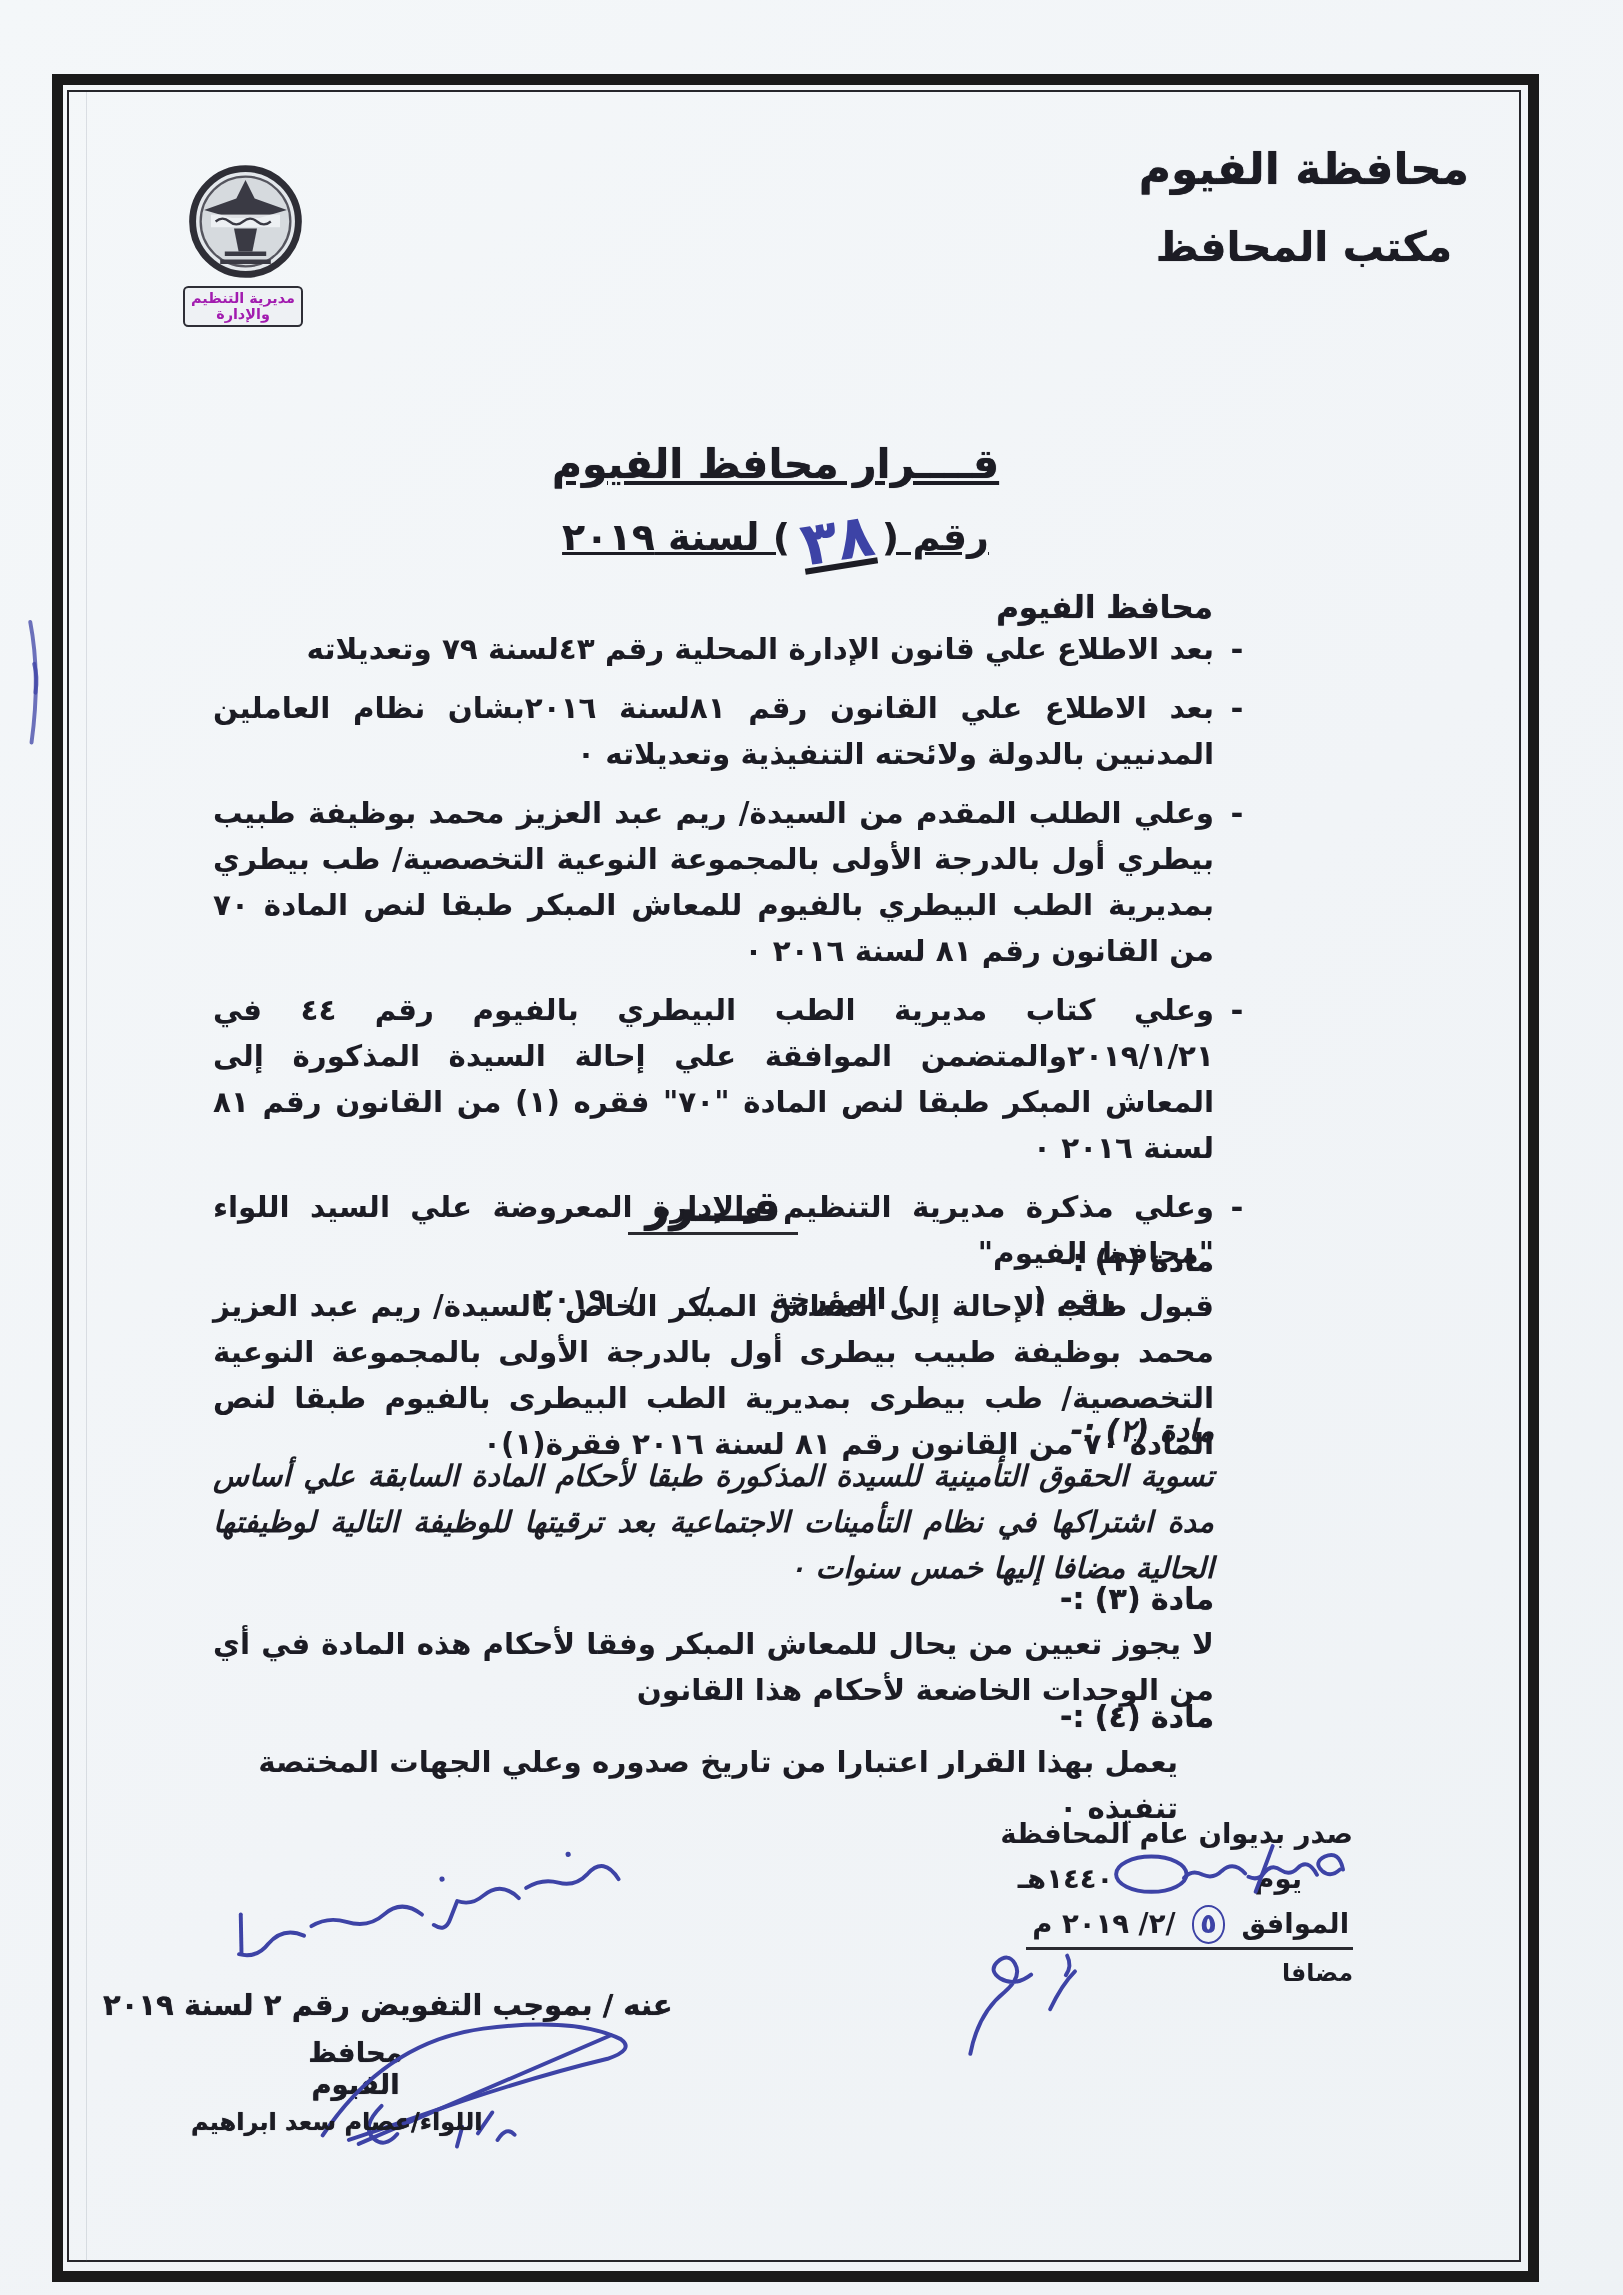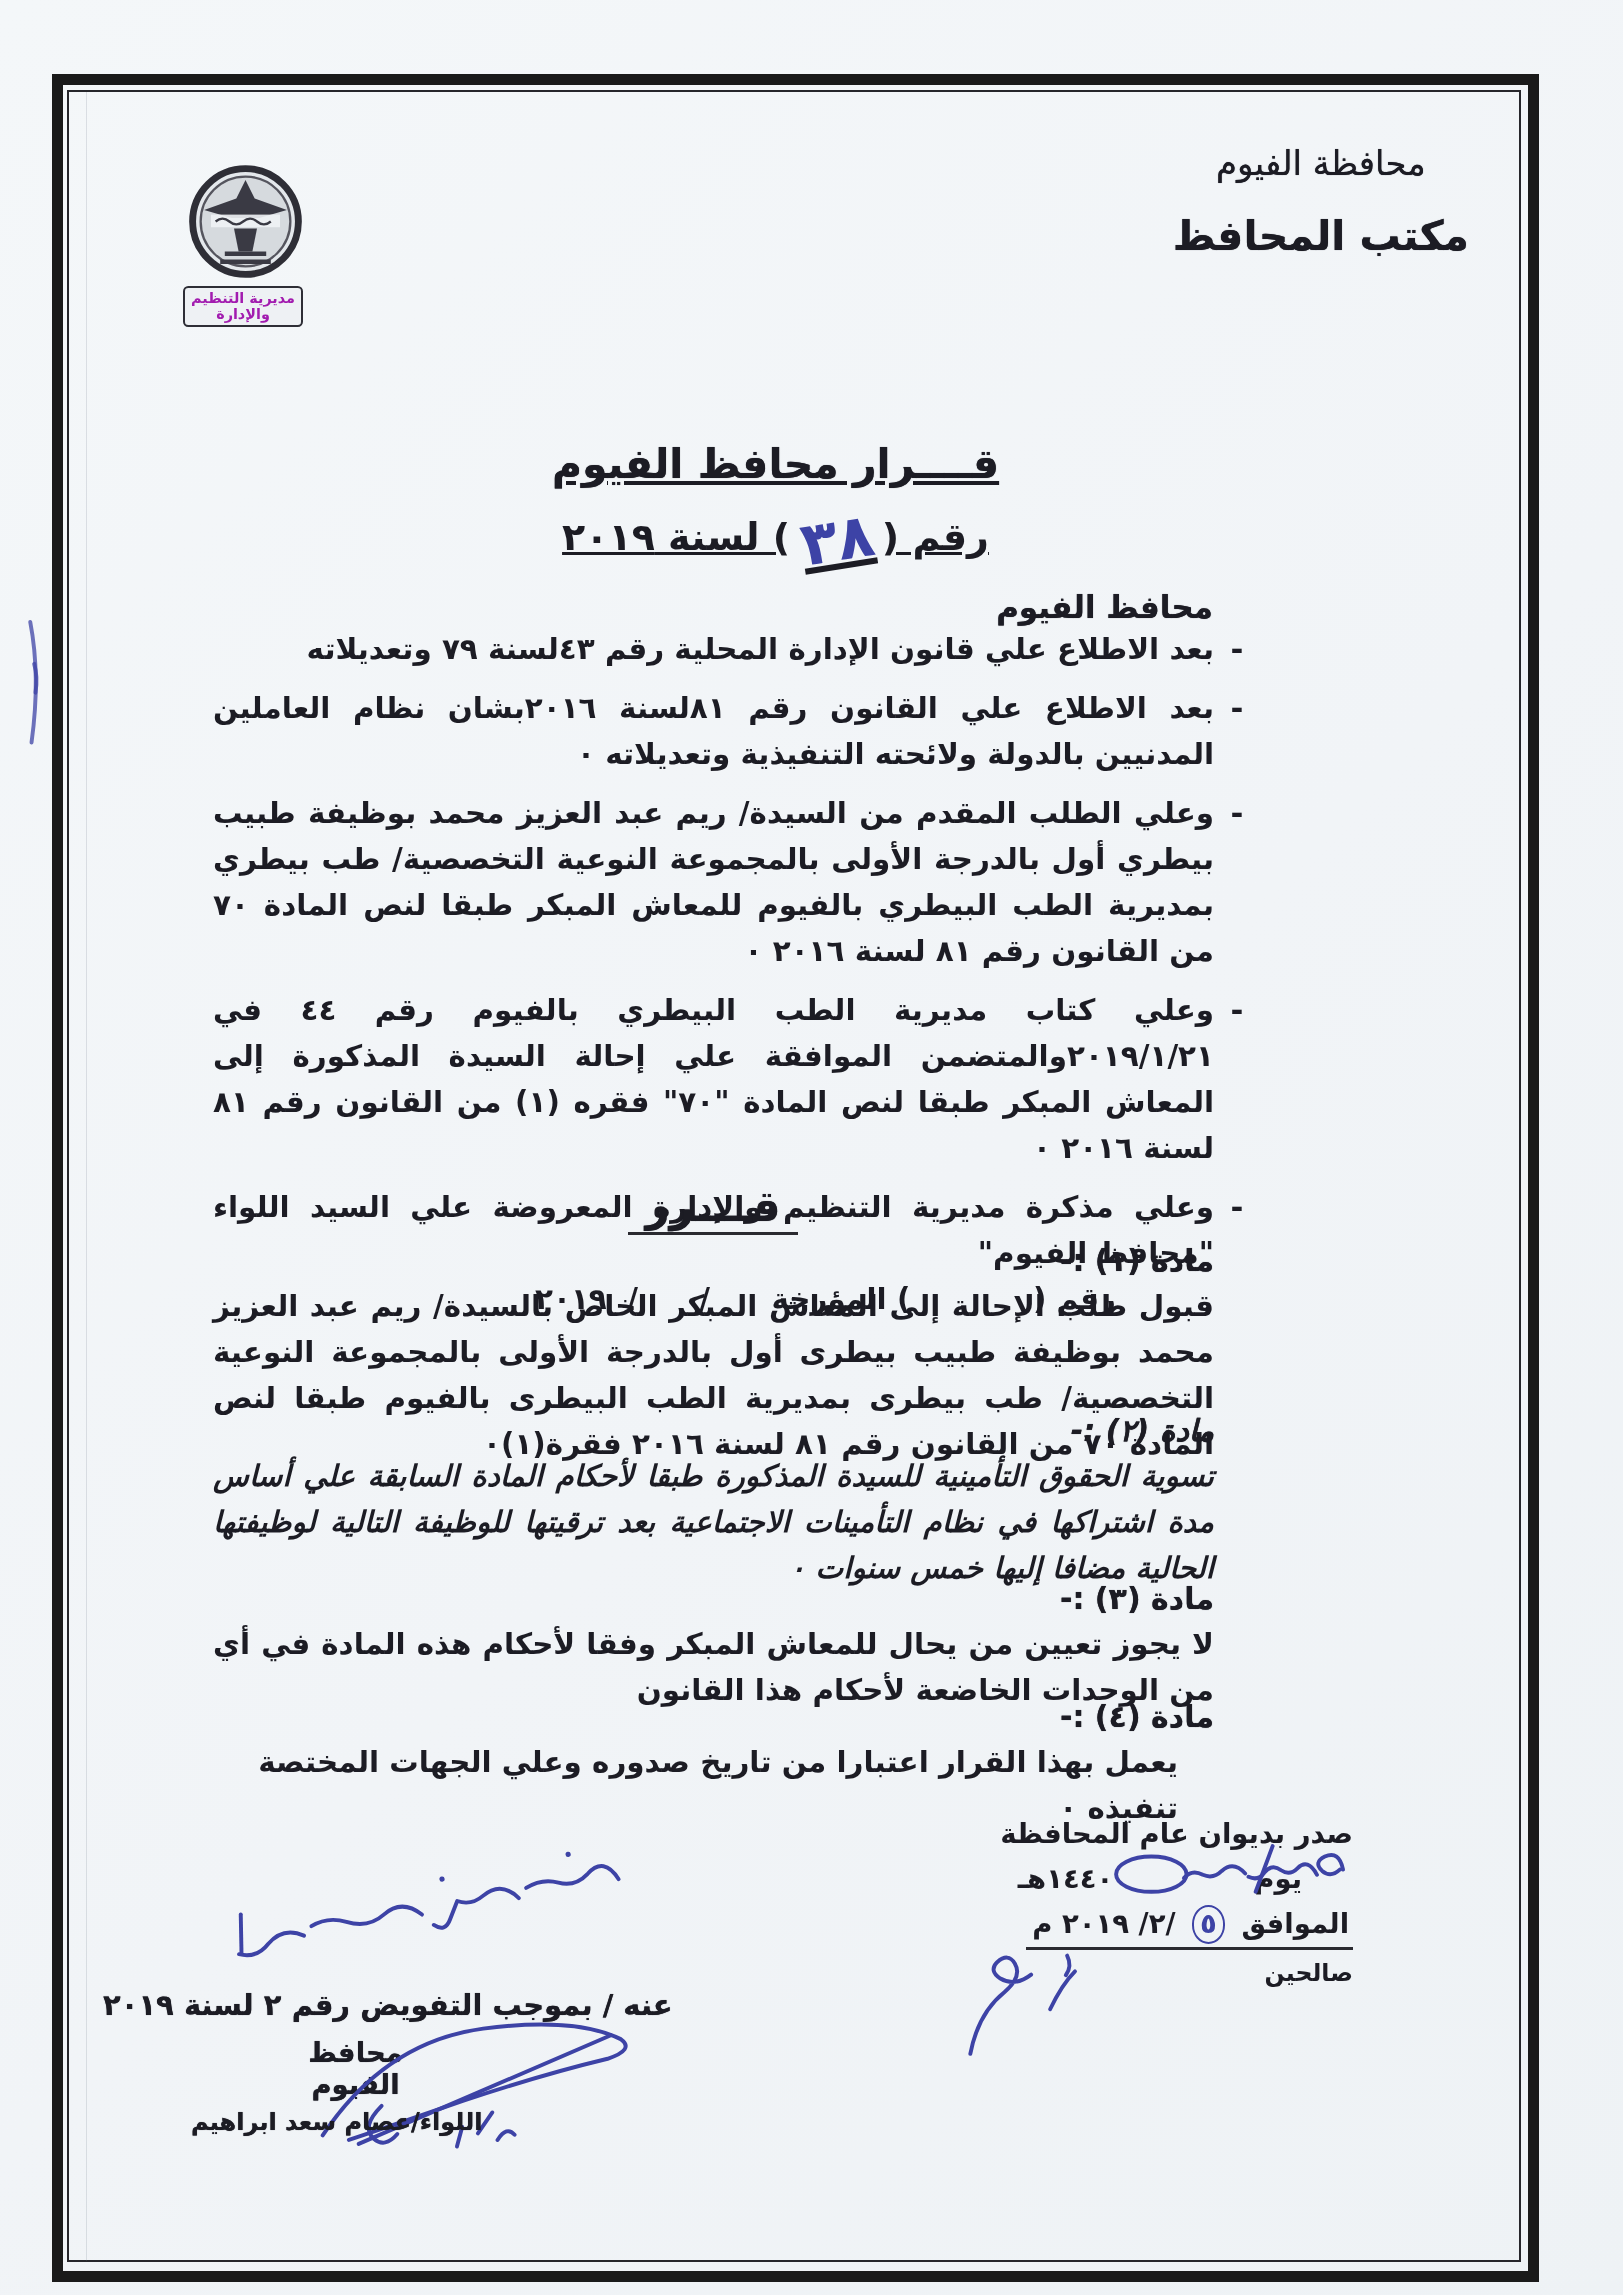--- a/index.html
+++ b/index.html
@@ -19,21 +19,21 @@
   
   .frame-outer{position:absolute;left:52px;top:74px;width:1487px;height:2208px;
                border:11px solid var(--frame);}
   .frame-inner{position:absolute;left:67px;top:90px;width:1454px;height:2172px;
                border:2px solid #26262b;}
   .scan-line{position:absolute;left:86px;top:92px;width:1.3px;height:2169px;
              background:rgba(100,110,125,.18);}
 
   
   .letterhead{position:absolute;top:143px;right:154px;text-align:center;}
-  .letterhead .l1{font-size:34px;font-weight:normal;letter-spacing:0.7px;text-shadow:0 0 0.7px var(--ink);}
+  .letterhead .l1{font-size:44px;font-weight:bold;letter-spacing:0.7px;text-shadow:0 0 0.7px var(--ink);}
   .letterhead .l2{font-size:41px;font-weight:bold;margin-top:29px;text-shadow:0 0 0.7px var(--ink);}
 
   
   .logo{position:absolute;left:185px;top:164px;width:118px;}
   .logo .emblem{width:115px;height:115px;}
   .logo .caption{margin-top:5.2px;width:120px;height:41px;border:2px solid #2e2e36;border-radius:5.2px;
                  background:#eef1f4;display:flex;align-items:center;justify-content:center;
                  font-size:14.4px;font-weight:bold;color:#a21caf;text-align:center;line-height:1.1;}
 
   
@@ -178,21 +178,21 @@
       <span class="gap"></span>
       <span>١٤٤٠هـ</span>
     </div>
     <div class="row">
       <span class="greg">
         <span>الموافق</span>
         <span class="day">٥</span>
         <span>/٢/ ٢٠١٩ م</span>
       </span>
     </div>
-    <div class="clerk">صالحين</div>
+    <div class="clerk">مضافا</div>
   </div>
 
   <svg class="hand" style="left:1109px;top:1837px;" width="249" height="75" viewBox="0 0 380 115">
     <path d="M358,50 q-6,-30 -28,-20 q-18,9 -4,22 q13,11 27,-2"></path>
     <path d="M318,58 q-14,-26 -30,-10 q-12,12 -25,3 q-14,-11 -26,4 q-9,13 -24,6"></path>
     <path d="M224,84 L250,14"></path>
     <path d="M208,56 q-18,-20 -36,-4 q-13,13 -29,6 q-17,-9 -29,5"></path>
     <ellipse cx="64" cy="57" rx="54" ry="27"></ellipse>
   </svg>
 

